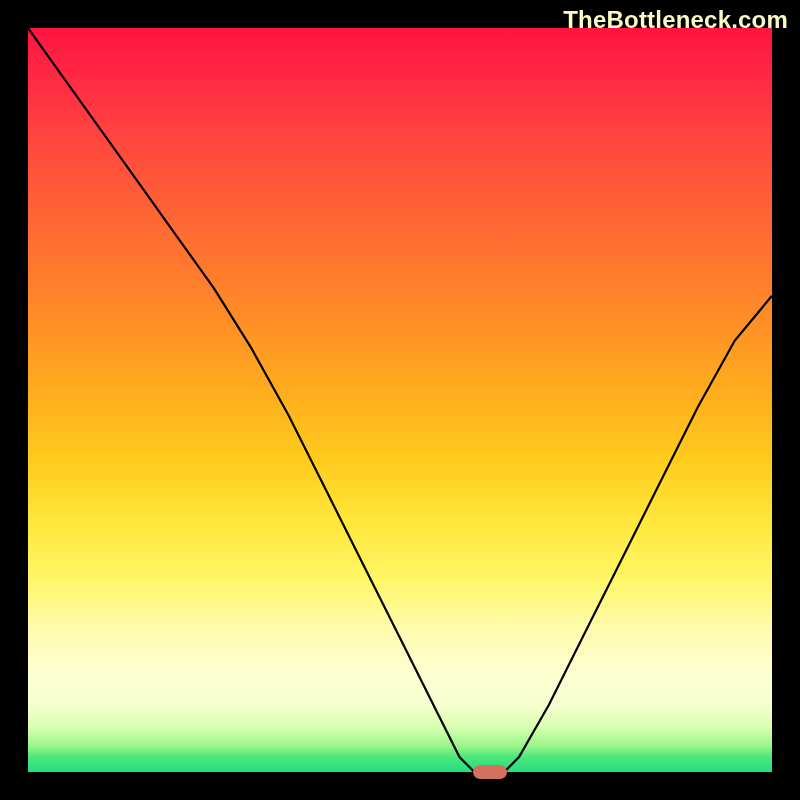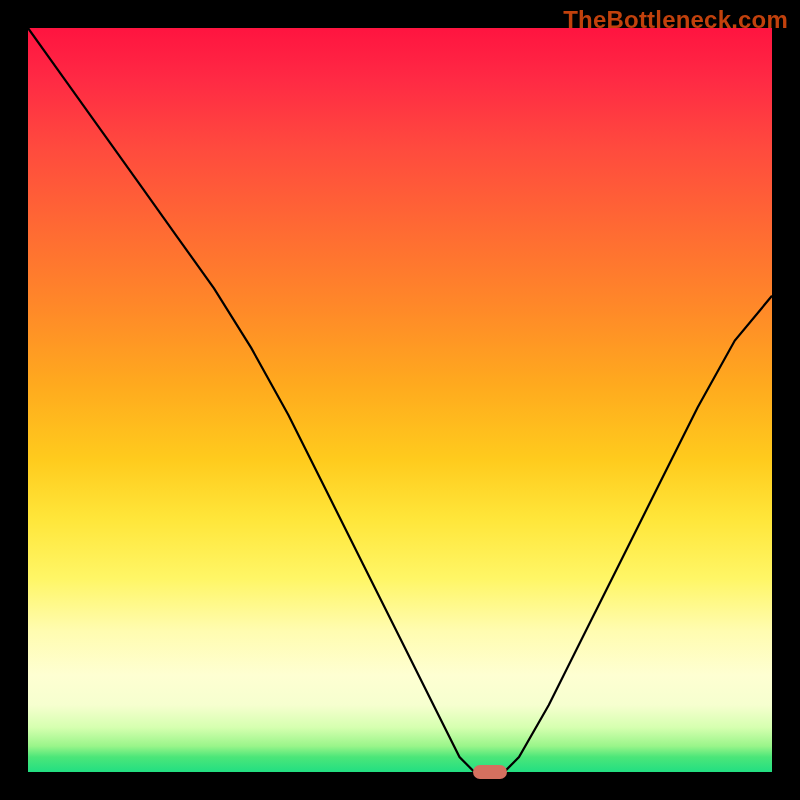--- a/index.html
+++ b/index.html
@@ -14,21 +14,21 @@
   .frame {
     position: relative;
     width: 800px;
     height: 800px;
     background: #000;
   }
   .watermark {
     position: absolute;
     top: 6px;
     right: 12px;
-    color: #c2410c;
+    color: #fef9c3;
     font-size: 24px;
     font-weight: 600;
     letter-spacing: 0.2px;
     z-index: 10;
     text-align: right;
   }
   .plot-outer {
     position: absolute;
     left: 28px;
     top: 28px;

